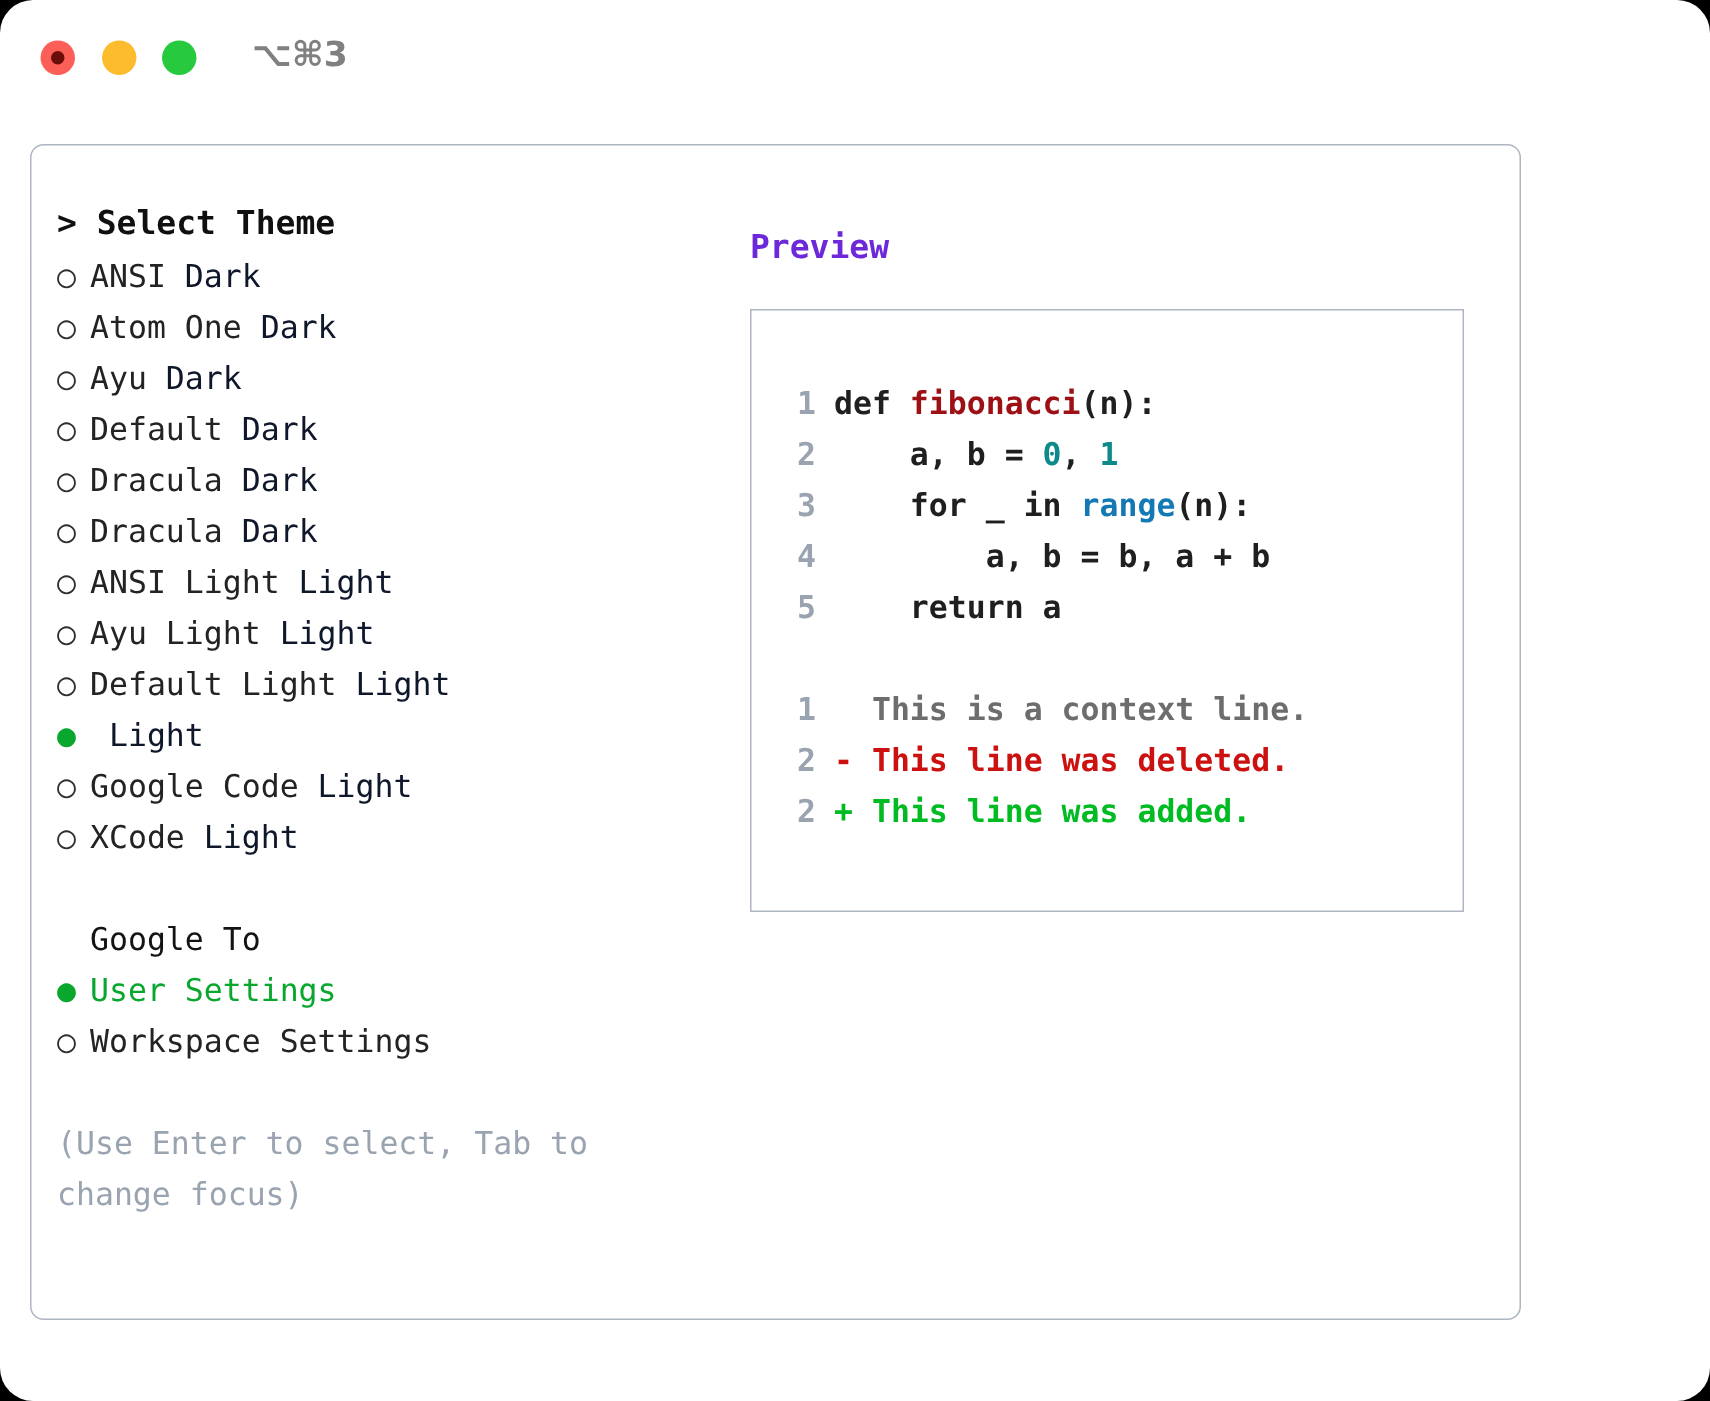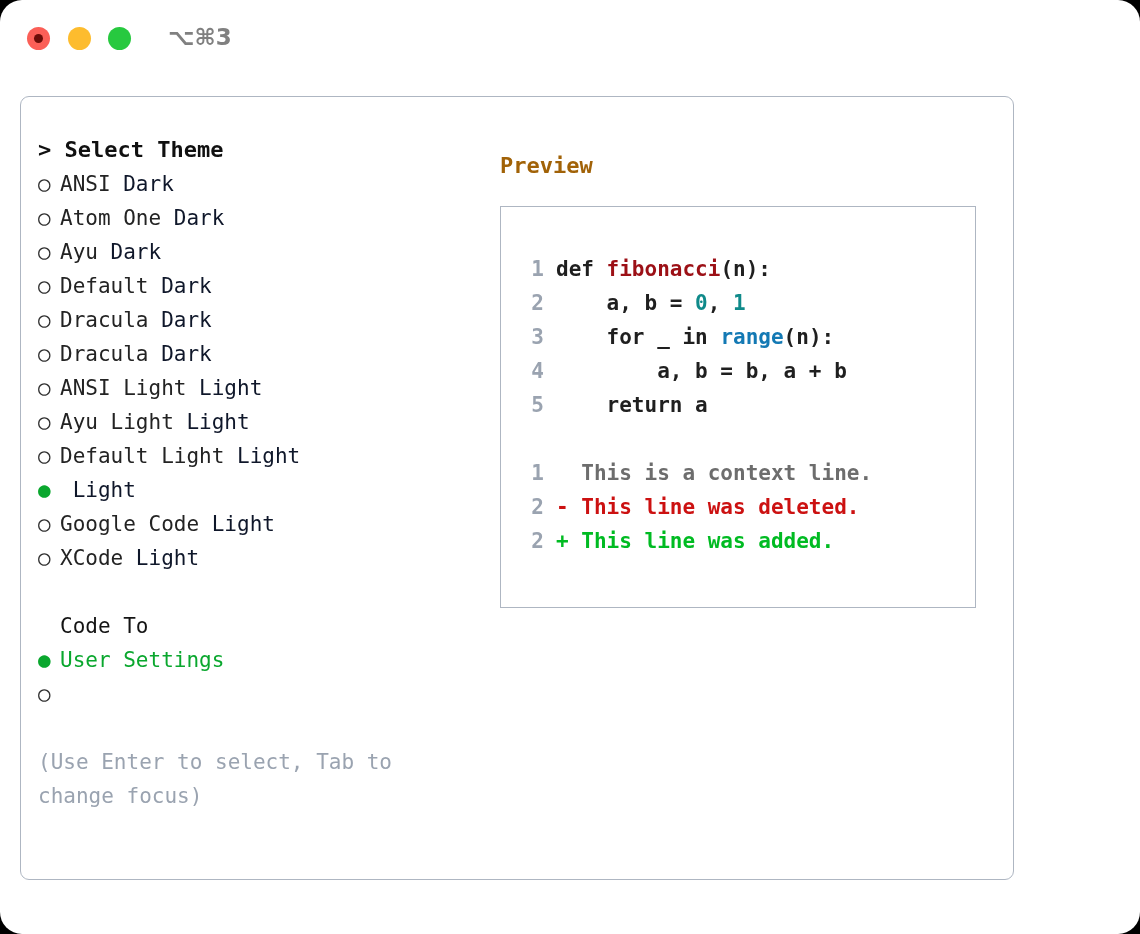--- a/index.html
+++ b/index.html
@@ -134,21 +134,21 @@
   
   #right-col {
     position: absolute;
     left: 479px;
     top: 52px;
     width: 490px;
   }
   #preview-title {
     font-size: 22px;
     font-weight: bold;
-    color: #a16207;
+    color: #6d28d9;
     line-height: 34px;
     margin-bottom: 23px;
     white-space: pre;
   }
   #preview-box {
     width: 476px;
     height: 402px;
     border: 1.6px solid #aeb6c2;
     box-sizing: border-box;
     background: #ffffff;
@@ -206,24 +206,24 @@
           <div class="opt-row"><span class="bullet">○</span><span class="opt-name">ANSI Light</span><span class="opt-tag"> Light</span></div>
           <div class="opt-row"><span class="bullet">○</span><span class="opt-name">Ayu Light</span><span class="opt-tag"> Light</span></div>
           <div class="opt-row"><span class="bullet">○</span><span class="opt-name">Default Light</span><span class="opt-tag"> Light</span></div>
           <div class="opt-row"><span class="bullet on">●</span><span class="opt-tag"> Light</span></div>
           <div class="opt-row"><span class="bullet">○</span><span class="opt-name">Google Code</span><span class="opt-tag"> Light</span></div>
           <div class="opt-row"><span class="bullet">○</span><span class="opt-name">XCode</span><span class="opt-tag"> Light</span></div>
         </div>
 
       <div class="spacer-line"></div>
 
-      <div class="subheading">Code To</div>
+      <div class="subheading">Google To</div>
       <div id="apply-list">
           <div class="opt-row"><span class="bullet on">●</span><span class="opt-name sel">User Settings</span></div>
-          <div class="opt-row"><span class="bullet">○</span></div>
+          <div class="opt-row"><span class="bullet">○</span><span class="opt-name">Workspace Settings</span></div>
         </div>
 
       <div class="spacer-line"></div>
 
       <div id="hint">(Use Enter to select, Tab to change focus)</div>
     </div>
 
     <div id="right-col">
       <div id="preview-title">Preview</div>
       <div id="preview-box">

